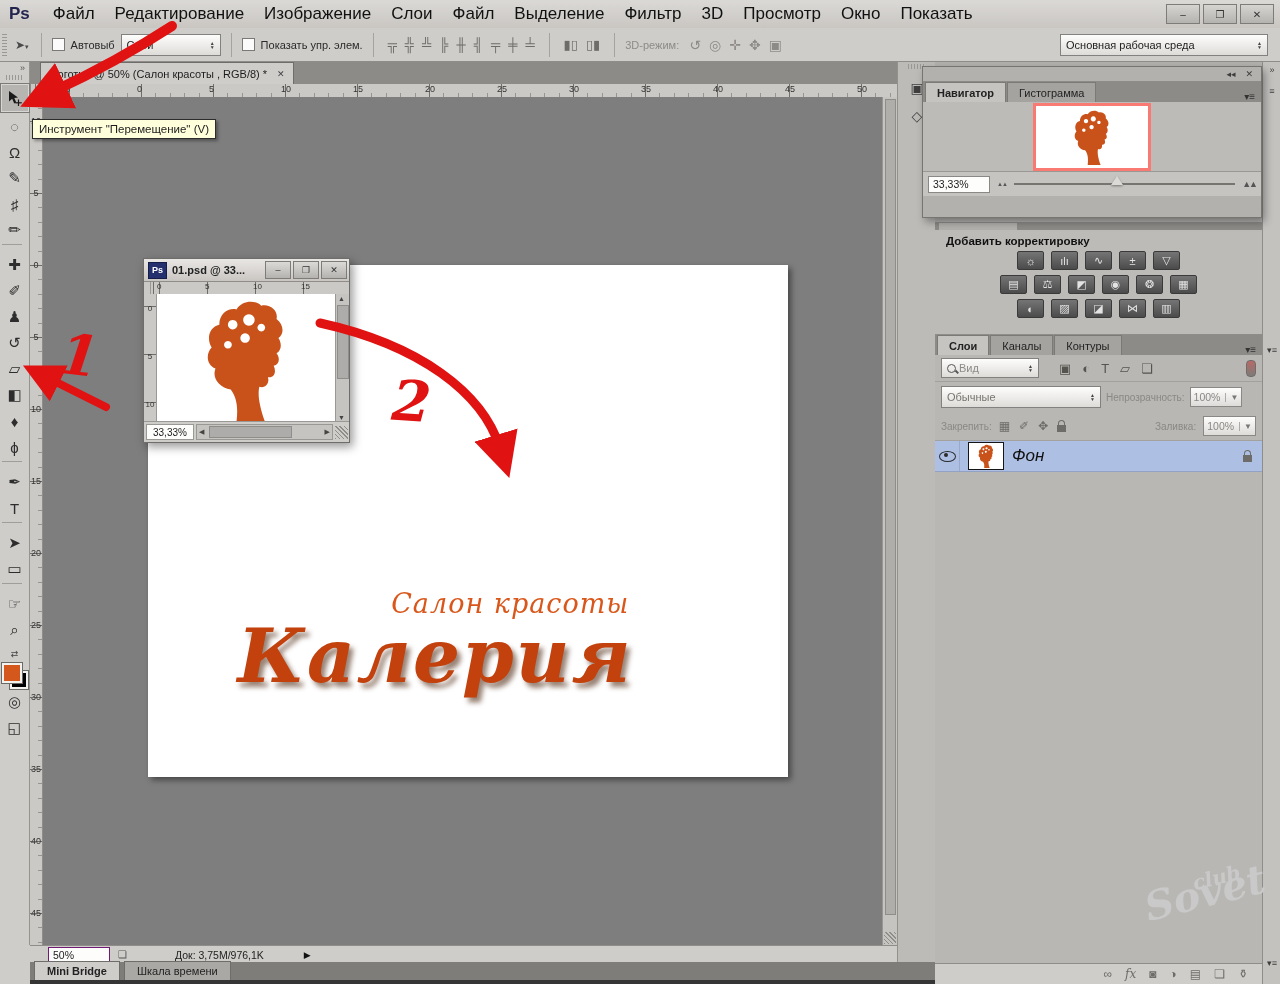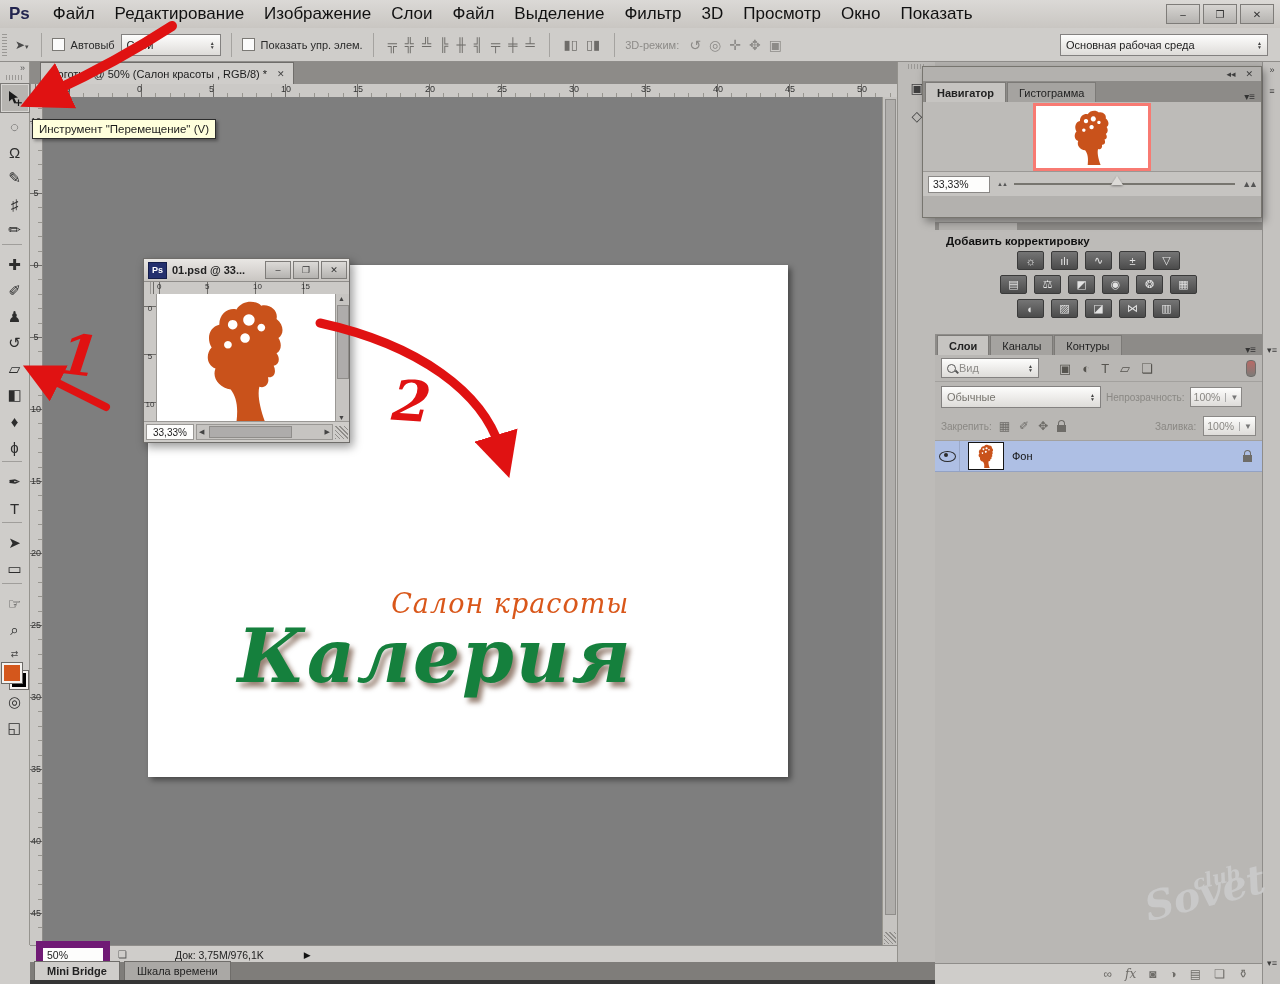--- a/index.html
+++ b/index.html
@@ -74,29 +74,29 @@
      display:flex;flex-direction:column;padding-top:20px;box-sizing:border-box;
      background-image:repeating-linear-gradient(#6f6d6a 0 1px,transparent 1px 72px),
                       repeating-linear-gradient(#97958f 0 1px,transparent 1px 14.4px);
      background-size:100% auto,4px auto;background-position:0 24px,right 24px;background-repeat:repeat-y;}
   .vnum{height:72px;width:12px;font-size:9px;line-height:8px;word-break:break-all;text-align:center;color:#333;flex:none;}
   .whitedoc{position:absolute;left:118px;top:168px;width:640px;height:512px;background:#fff;
             box-shadow:3px 3px 6px rgba(0,0,0,.45);}
   .doc-sub{position:absolute;left:38%;top:63%;font-size:27px;font-style:italic;letter-spacing:1px;
            color:#d9571a;font-family:"DejaVu Serif","Liberation Serif",serif;}
   .doc-title{position:absolute;left:14%;top:68%;font-size:74px;font-style:italic;font-weight:bold;
-             color:#15803d;font-family:"DejaVu Serif","Liberation Serif",serif;letter-spacing:2px;
+             color:#c2410c;font-family:"DejaVu Serif","Liberation Serif",serif;letter-spacing:2px;
              text-shadow:4px 5px 5px rgba(70,30,5,.55);}
   .vscroll{position:absolute;right:0;top:0;width:14px;height:100%;background:#c6c4c1;border-left:1px solid #98968f;}
   .vscroll .vthumb{position:absolute;left:2px;top:2px;width:9px;height:96%;background:#b0aeab;border:1px solid #8f8d8a;}
   .dgrip{position:absolute;right:1px;bottom:1px;width:12px;height:12px;
          background:repeating-linear-gradient(45deg,#8f8d8a 0 1px,transparent 1px 3px);}
   .statusbar{position:absolute;left:0;top:883px;width:867px;height:17px;background:#cfcdca;
              border-top:1px solid #8f8d8a;display:flex;align-items:center;font-size:10.5px;}
-  .zoomfield{width:56px;height:13px;background:#fdfdfc;border:7px solid #701a75;margin-left:6px;
+  .zoomfield{width:56px;height:13px;background:#fdfdfc;border:1px solid #701a75;margin-left:18px;
              display:flex;align-items:center;padding-left:4px;}
   .sb-ic{margin:0 8px;color:#555;font-size:10px;}
   .docinfo{margin-left:40px;color:#222;}
   .sb-arrow{margin-left:40px;font-size:9px;color:#111;}
 
   
   #bottomtabs{left:30px;top:962px;width:905px;height:22px;background:#7f7d7a;border-bottom:4px solid #353535;
               display:flex;align-items:flex-end;box-sizing:border-box;}
   .btab{height:18px;padding:0 12px;display:flex;align-items:center;font-size:11px;background:#aaa8a5;color:#222;
         border:1px solid #6f6d6a;border-bottom:none;margin-left:4px;}
@@ -149,21 +149,21 @@
   .lock-ic{color:#6e6c68;font-size:12px;}
   .padlock{width:9px;height:7px;background:#6e6c68;position:relative;display:inline-block;margin-top:5px;}
   .padlock::before{content:"";position:absolute;top:-5px;left:1px;width:5px;height:5px;
                    border:1.5px solid #6e6c68;border-bottom:none;border-radius:4px 4px 0 0;}
   .layerrow{height:30px;background:#aebfe4;display:flex;align-items:center;border-bottom:1px solid #93a2c4;}
   .eyecell{width:24px;display:flex;justify-content:center;border-right:1px solid #9aa9ca;height:100%;align-items:center;}
   .eye{width:15px;height:9px;border:1.5px solid #2b2b2b;border-radius:50%;position:relative;}
   .eye::after{content:"";position:absolute;left:4px;top:1.5px;width:4px;height:4px;border-radius:50%;background:#2b2b2b;}
   .thumb{width:34px;height:26px;background:#fff;outline:1px solid #151515;margin:0 9px;
          display:flex;align-items:center;justify-content:center;}
-  .lname{font-size:11px;color:#111;}
+  .lname{font-style:italic;font-size:17px;color:#111;}
   .layer-lock{margin-left:auto;margin-right:10px;}
   .layerempty{flex:1;background:#b9b7b4;}
   .lbottom{height:20px;background:#cfcdca;border-top:1px solid #8f8d8a;display:flex;align-items:center;
            justify-content:flex-end;gap:13px;padding-right:14px;}
   .lb-ic{color:#6e6c68;font-size:12px;}
   .fxi{font-style:italic;font-family:"DejaVu Serif",serif;}
 
   
   #navigator{left:922px;top:66px;width:340px;height:152px;z-index:10;background:#b3b1ae;
              border:1px solid #77756f;box-shadow:3px 4px 8px rgba(0,0,0,.35);box-sizing:border-box;}

